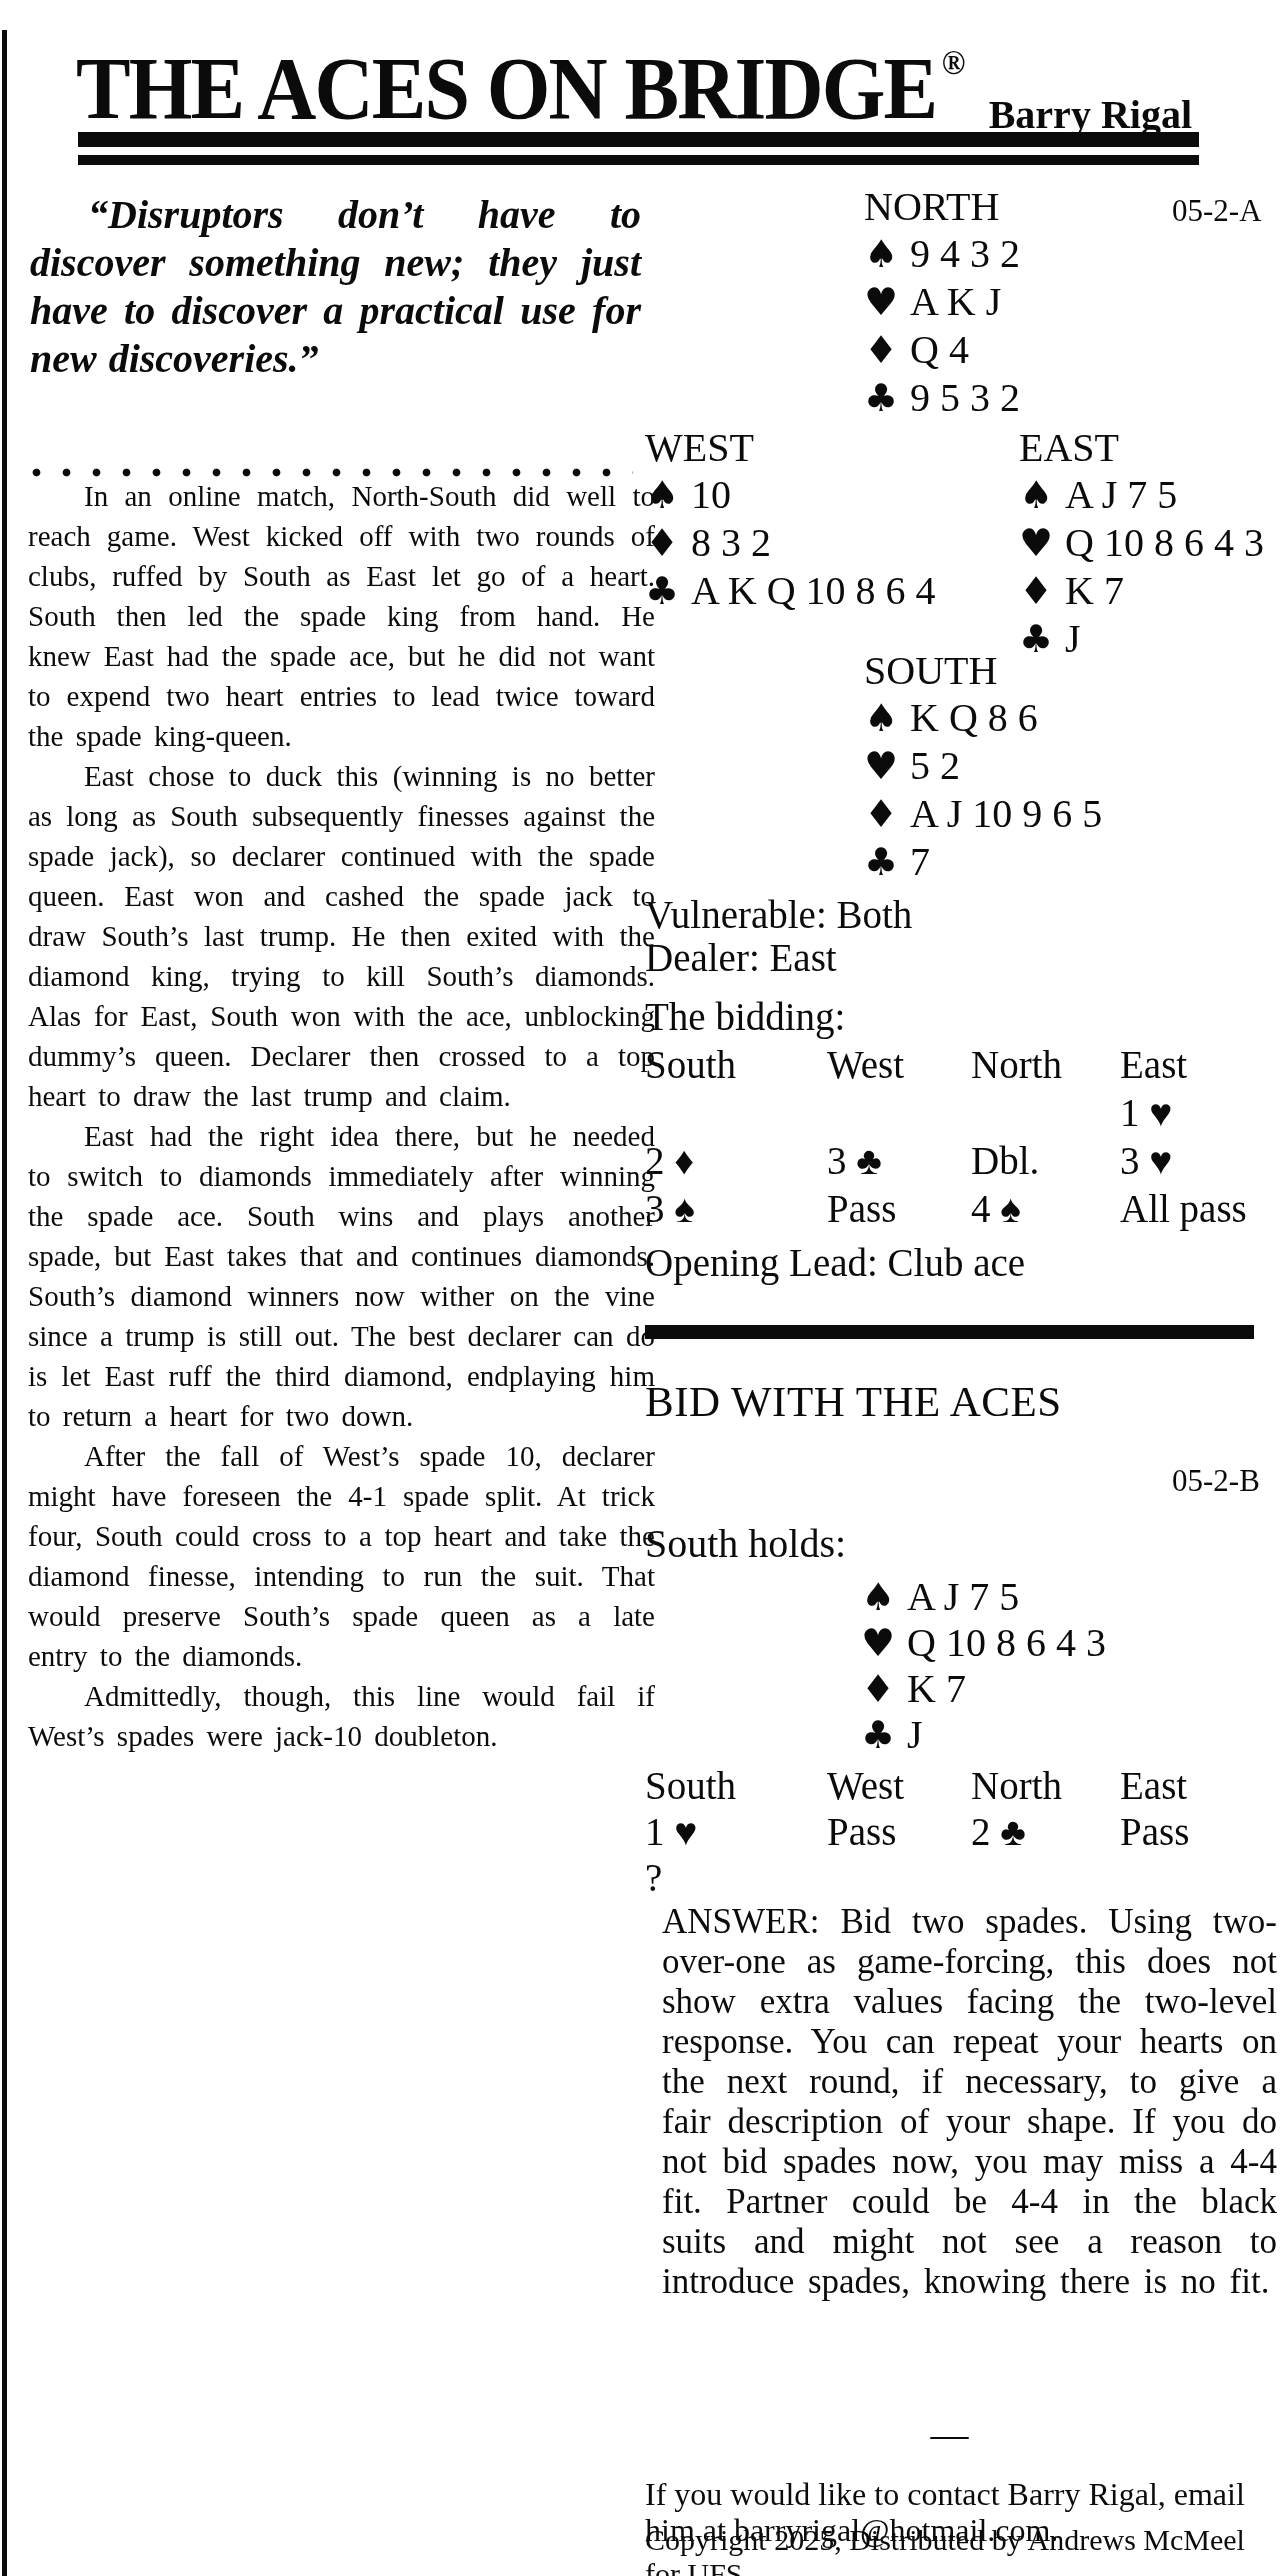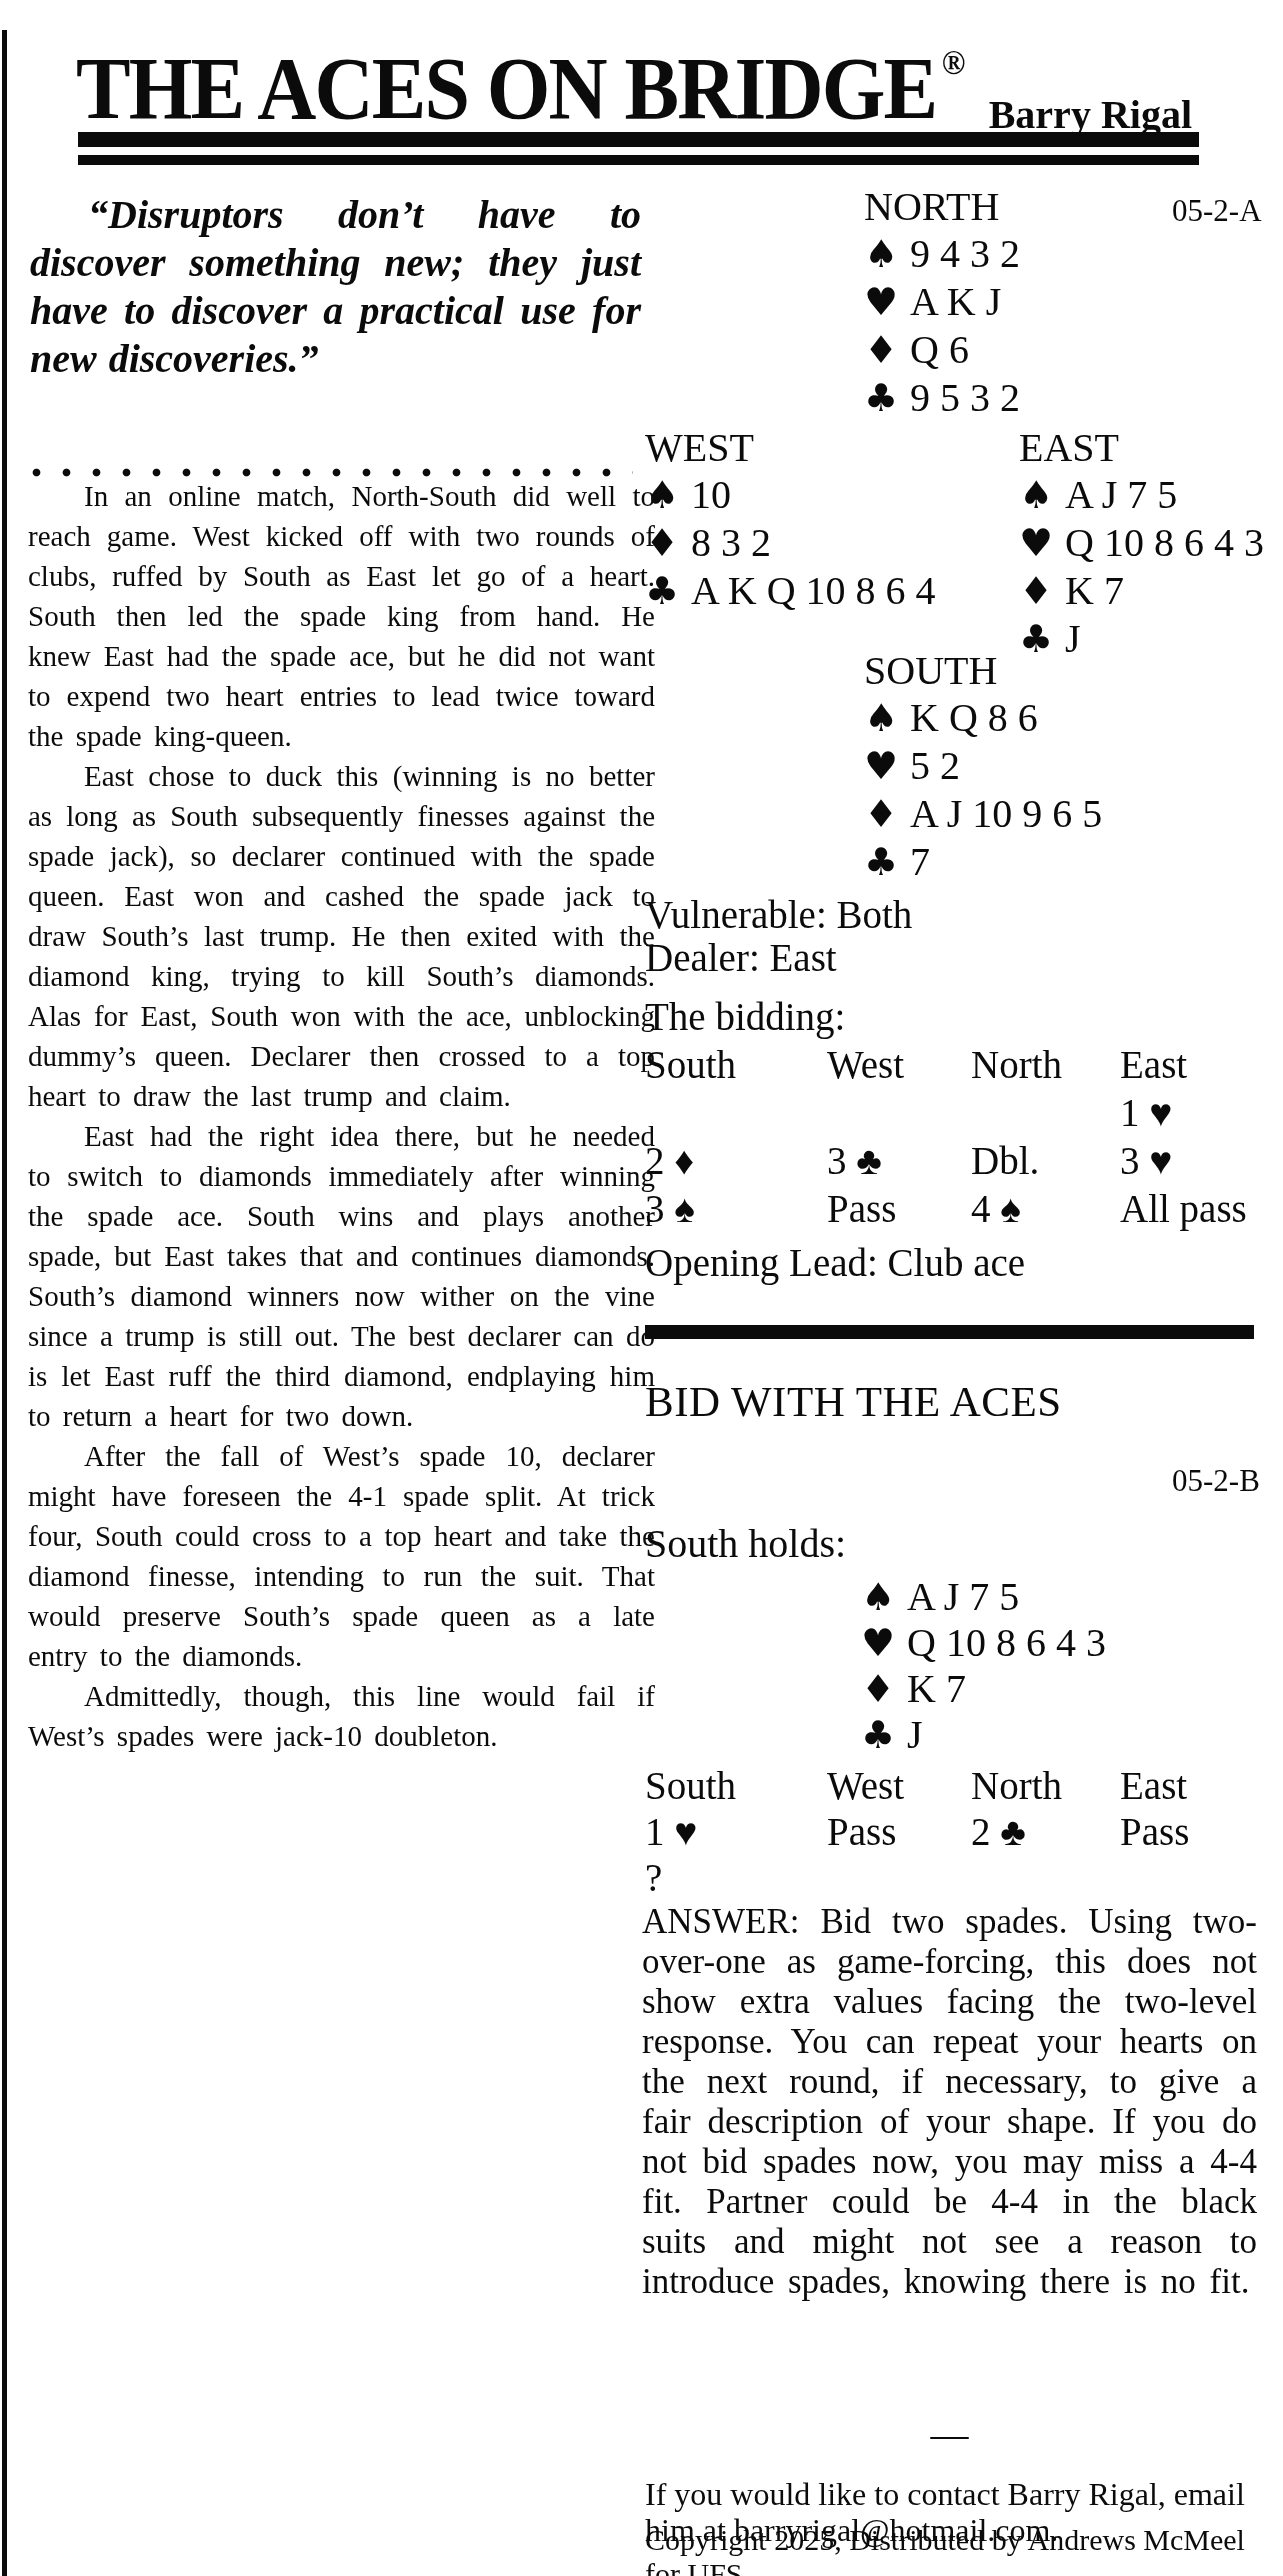--- a/index.html
+++ b/index.html
@@ -57,21 +57,21 @@
 
   #section-rule { left:645px; top:1325px; width:609px; height:14px; background:#0b0b0b; }
   #bid-aces-heading { left:645px; top:1377px; font-size:43px; letter-spacing:0.5px; }
   #diagram-id-b { left:1172px; top:1441px; font-size:31px;margin-top:22px; }
   #south-holds-label { left:645px; top:1520px; font-size:40px; }
   #south-holds-cards { left:861px; top:1574px; }
   #south-holds-cards .suit-row { line-height:46px; }
 
   #bidding2 { left:645px; top:1763px; width:611px; font-size:39px; line-height:46px; }
 
-  #answer { left:642px; top:1902px; width:615px; font-size:35px; line-height:40px;
+  #answer { left:662px; top:1902px; width:615px; font-size:35px; line-height:40px;
             text-align:justify; word-spacing:5px; }
 
   #footer-divider { left:645px; top:2412px; width:609px; text-align:center; font-size:38px; }
   #footer-contact { left:645px; top:2448px; width:615px; font-size:32px; line-height:36px;margin-top:28px; }
   #footer-copyright { left:645px; top:2523px; width:615px; font-size:30px; }
 </style>
 </head>
 <body>
 
 <div class="abs" id="left-rule"></div>
@@ -94,21 +94,21 @@
   <p>After the fall of West’s spade 10, declarer might have foreseen the 4-1 spade split. At trick four, South could cross to a top heart and take the diamond finesse, intending to run the suit. That would preserve South’s spade queen as a late entry to the diamonds.</p>
   <p>Admittedly, though, this line would fail if West’s spades were jack-10 doubleton.</p>
 </div>
 
 <div class="abs" id="diagram-id-a">05-2-A</div>
 
 <div class="abs" id="north-block">
   <div class="hand-label">NORTH</div>
   <div class="suit-row"><span class="suit">♠</span><span>9 4 3 2</span></div>
   <div class="suit-row"><span class="suit">♥</span><span>A K J</span></div>
-  <div class="suit-row"><span class="suit">♦</span><span>Q 6</span></div>
+  <div class="suit-row"><span class="suit">♦</span><span>Q 4</span></div>
   <div class="suit-row"><span class="suit">♣</span><span>9 5 3 2</span></div>
 </div>
 
 <div class="abs" id="west-block">
   <div class="hand-label">WEST</div>
   <div class="suit-row"><span class="suit">♠</span><span>10</span></div>
   <div class="suit-row"><span class="suit">♦</span><span>8 3 2</span></div>
   <div class="suit-row"><span class="suit">♣</span><span>A K Q 10 8 6 4</span></div>
 </div>
 

